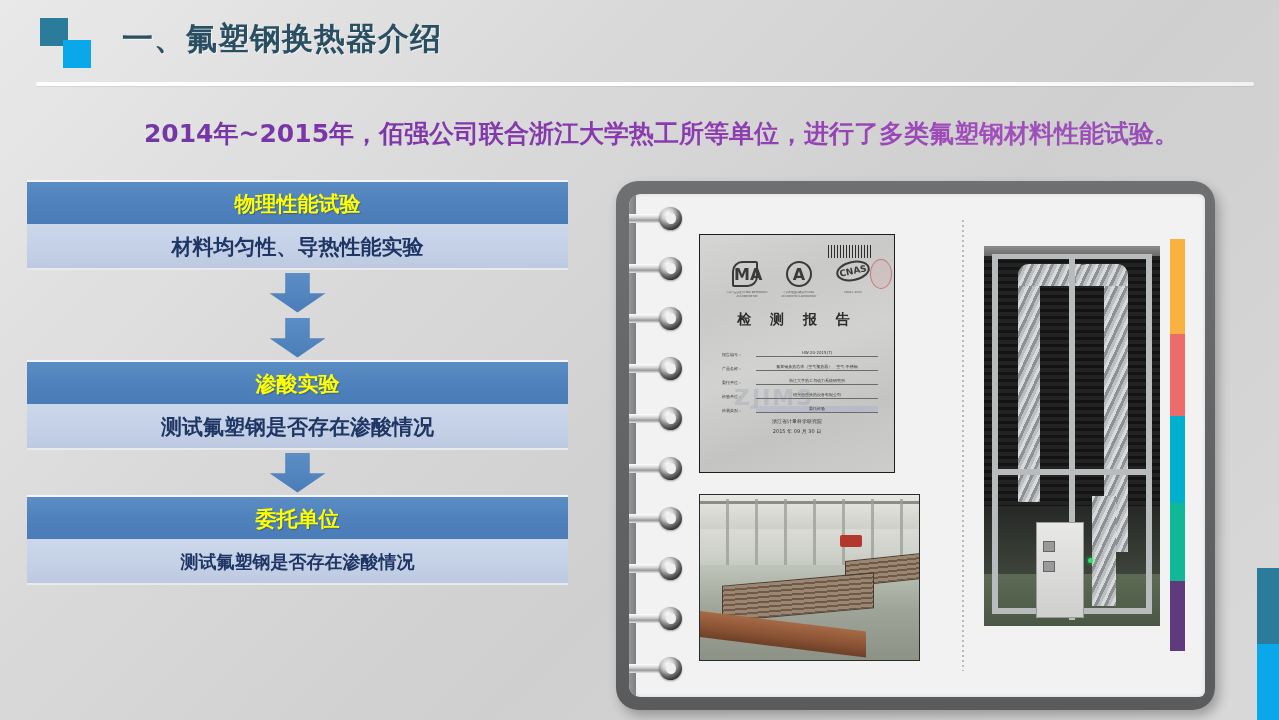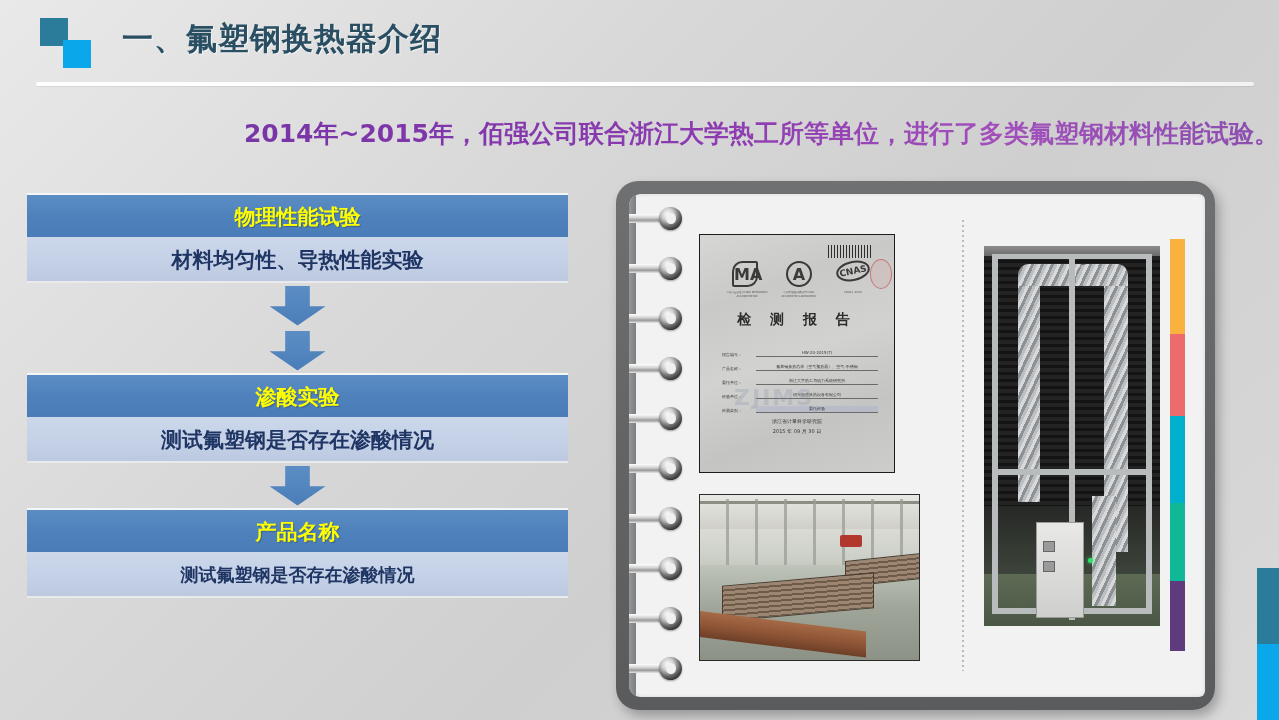--- a/index.html
+++ b/index.html
@@ -24,30 +24,30 @@
   .title-rule {
     position: absolute; left: 36px; top: 82px; width: 1218px; height: 4px;
     background: linear-gradient(90deg,#ffffff 0%,#ffffff 72%,#f2f2f2 100%);
     border-radius: 2px;
     box-shadow: 0 1px 1px rgba(0,0,0,0.07);
   }
 
   
   .subtitle {
     position: absolute; left: 0; top: 117px; width: 1279px;
-    text-align: right;
+    text-align: center;
     font-size: 25px; font-weight: bold;
     white-space: nowrap;
     background: linear-gradient(90deg,#6c3aa0 0%,#7b35a8 25%,#8c3bb0 55%,#a24fbb 78%,#8b4fae 100%);
     -webkit-background-clip: text; background-clip: text;
     color: transparent; padding-left: 44px; -webkit-text-fill-color: transparent;
   }
 
   
-  .flow { position: absolute; left: 27px; top: 193px; width: 541px; }
+  .flow { position: absolute; left: 27px; top: 180px; width: 541px; }
   .flow-step { width: 541px; }
   .step-head {
     height: 44px; line-height: 44px; text-align: center;
     background: linear-gradient(180deg,#5b8dc4 0%,#4f82bc 50%,#4a7cb8 100%);
     color: #ffff00; font-size: 21px; font-weight: bold;
     border-top: 2px solid #f4f6f9;
     text-shadow: 1px 1px 1px rgba(0,0,0,0.25);
   }
   .step-body {
     height: 46px; line-height: 46px; text-align: center;
@@ -295,21 +295,21 @@
 
   <div class="flow-step">
     <div class="step-head">渗酸实验</div>
     <div class="step-body">测试氟塑钢是否存在渗酸情况</div>
   </div>
   <div class="arrow-wrap">
     <div class="arrow-down"></div>
   </div>
 
   <div class="flow-step">
-    <div class="step-head">产品名称</div>
+    <div class="step-head">委托单位</div>
     <div class="step-body small">测试氟塑钢是否存在渗酸情况</div>
   </div>
 
 </div>
 
 <div class="notebook">
   <div class="notebook-inner">
 
     <div class="binding-strip"></div>
     <div class="rings" id="rings">

